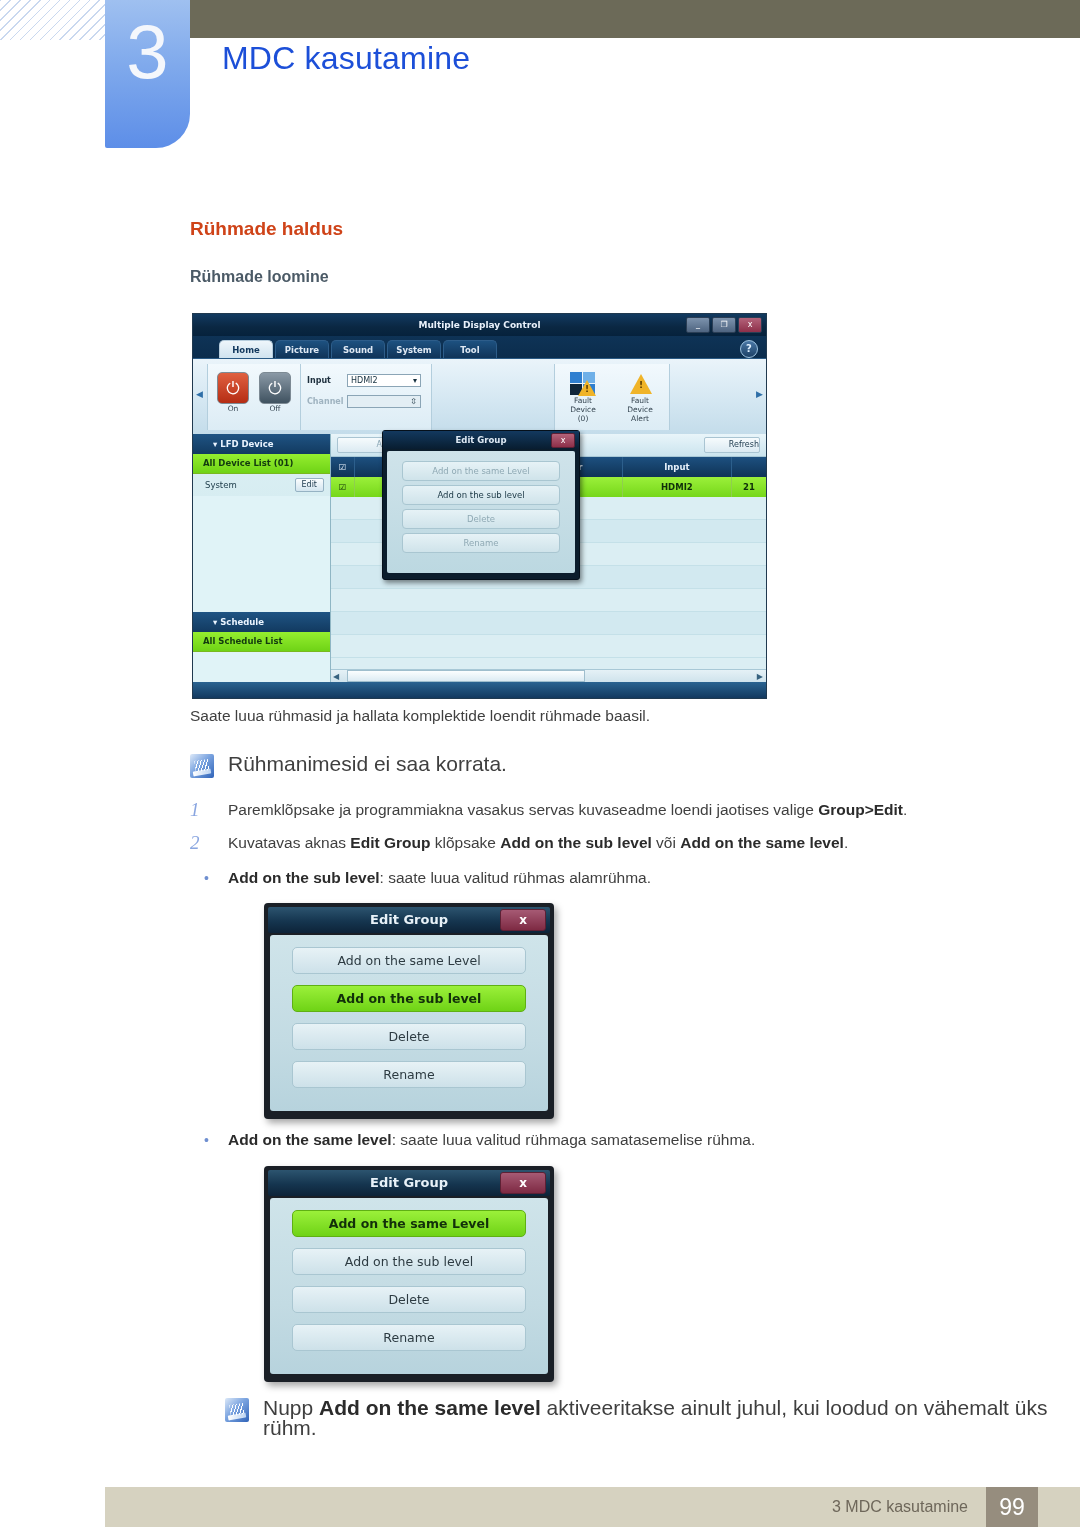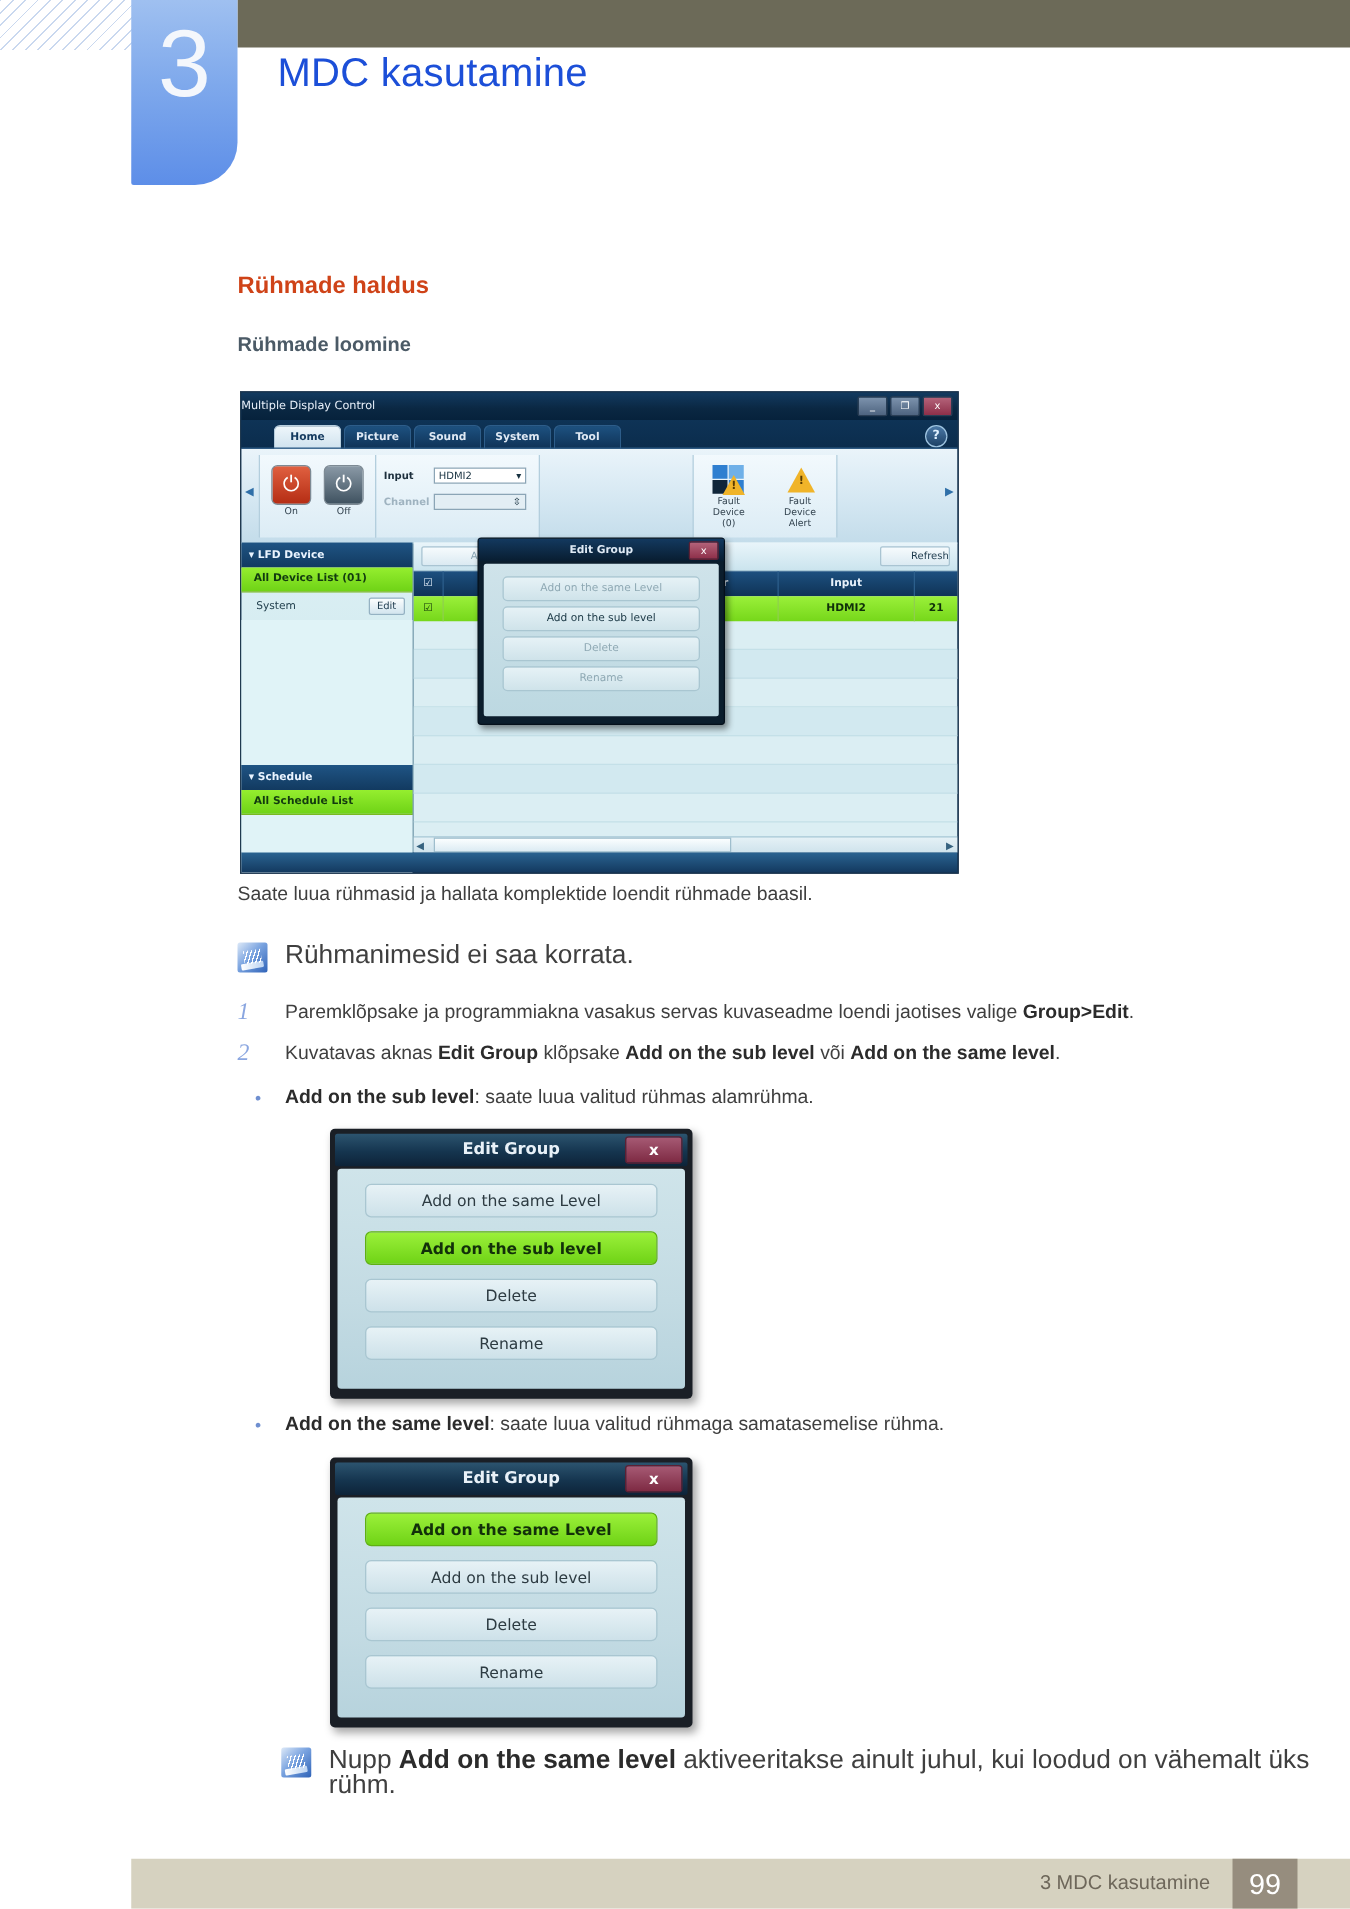--- a/index.html
+++ b/index.html
@@ -52,21 +52,21 @@
   .app{
     position:absolute;left:192px;top:313px;width:573px;height:384px;
     border:1px solid #20394f;
     background:#0d2f52;
     overflow:hidden;
     font-family:"DejaVu Sans", sans-serif;
   }
   .app-title{
     position:absolute;left:0;top:0;width:100%;height:22px;
     background:linear-gradient(to bottom,#123a60 0%,#0a2742 60%,#06223c 100%);
-    color:#e9f1fb;font-size:9px;font-weight:normal;line-height:22px;
+    color:#e9f1fb;font-size:9px;font-weight:bold;text-align:center;line-height:22px;
   }
   .winbtns{position:absolute;right:4px;top:3px;display:flex;gap:2px;}
   .winbtn{width:22px;height:14px;border-radius:2px;
      background:linear-gradient(to bottom,#7d93ad,#4e6480);
      color:#fff;font-size:8px;line-height:14px;text-align:center;
      border:1px solid #2a3e55;}
   .winbtn.close{background:linear-gradient(to bottom,#b4637a,#8d2f49);}
   .ribbon{
     position:absolute;left:0;top:22px;width:100%;height:32px;
     background:linear-gradient(to bottom,#0e3356,#0a2a49);
@@ -130,21 +130,21 @@
 
   
   .sidebar{
     position:absolute;left:0;top:120px;width:137px;bottom:16px;
     background:linear-gradient(to bottom,#dcf0f4,#c8e4ea);
     border-right:1px solid #8fb6c4;
   }
   .sb-head{
     height:20px;line-height:20px;font-size:8.5px;font-weight:bold;color:#eaf4ff;
     background:linear-gradient(to bottom,#1f5484,#123a60);
-    padding-left:6px;
+    padding-left:20px;
   }
   .sb-sel{
     height:19px;line-height:19px;font-size:8.5px;font-weight:bold;color:#123a0f;
     background:linear-gradient(to bottom,#95ee2f,#6fd316);
     padding-left:10px;
     border-bottom:1px solid #79b81f;
   }
   .sb-row{
     height:22px;display:flex;align-items:center;justify-content:space-between;
     padding:0 6px 0 12px;font-size:8.5px;color:#23414f;

